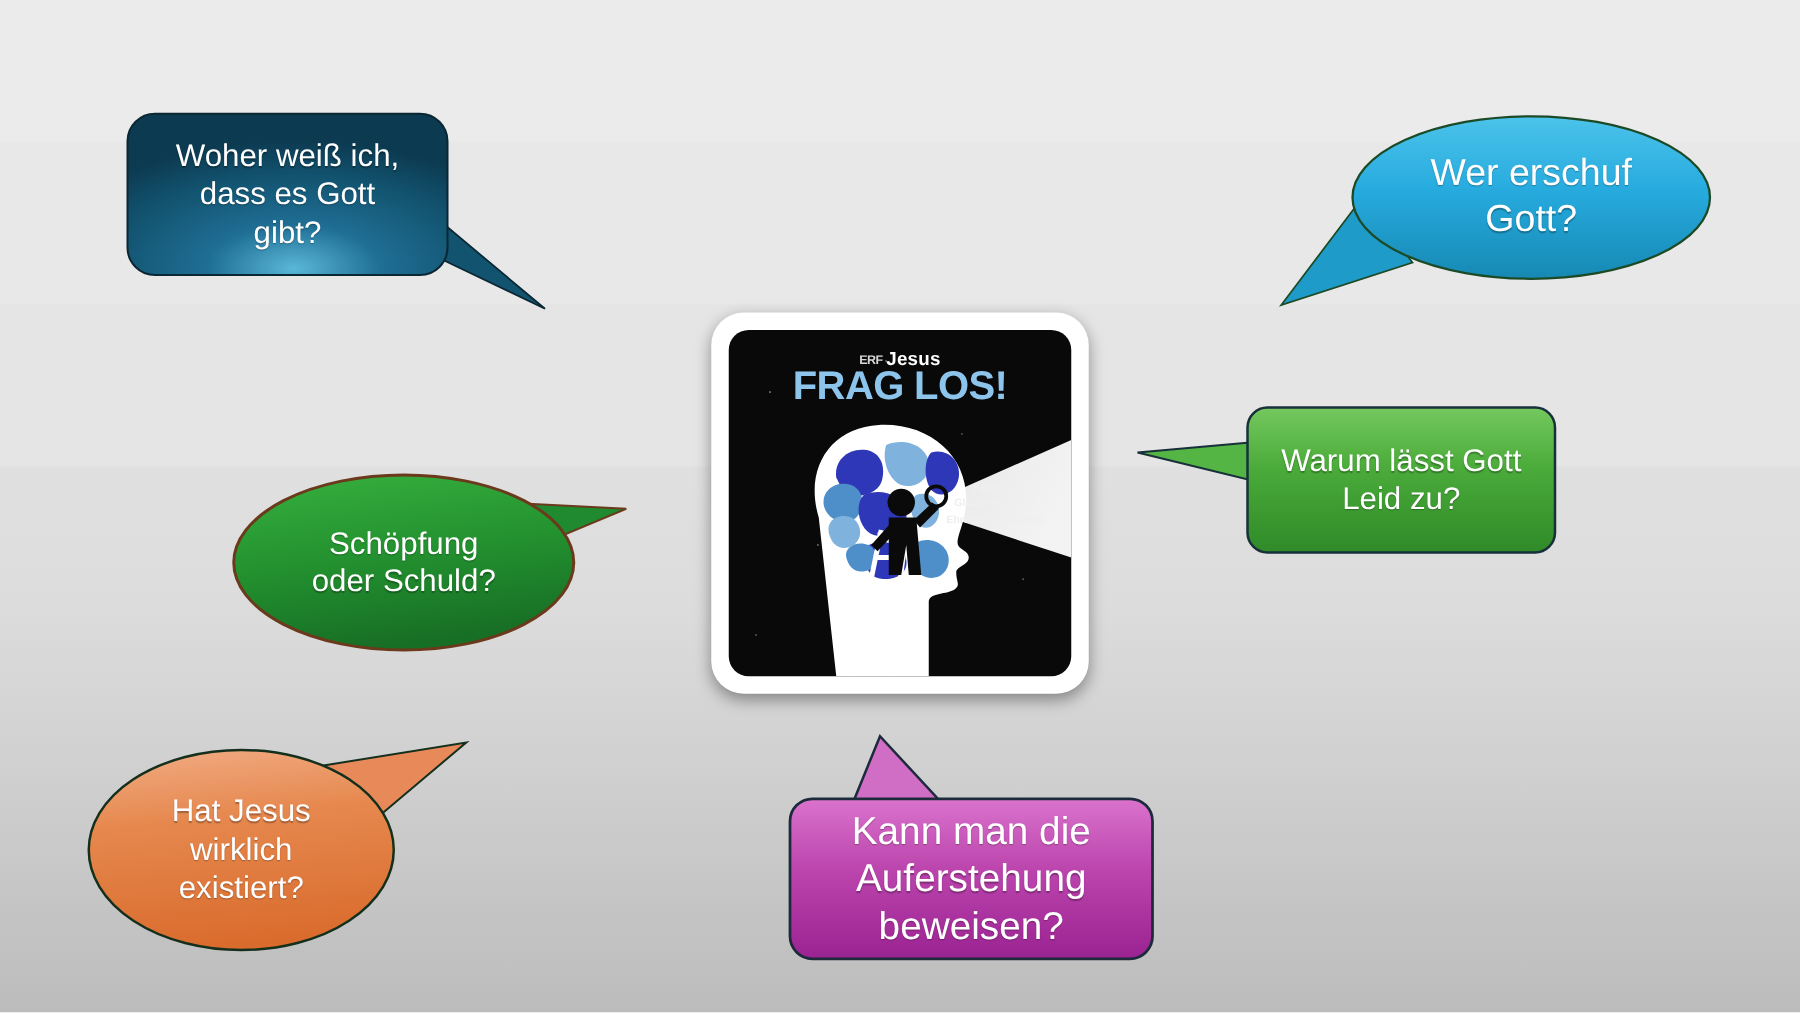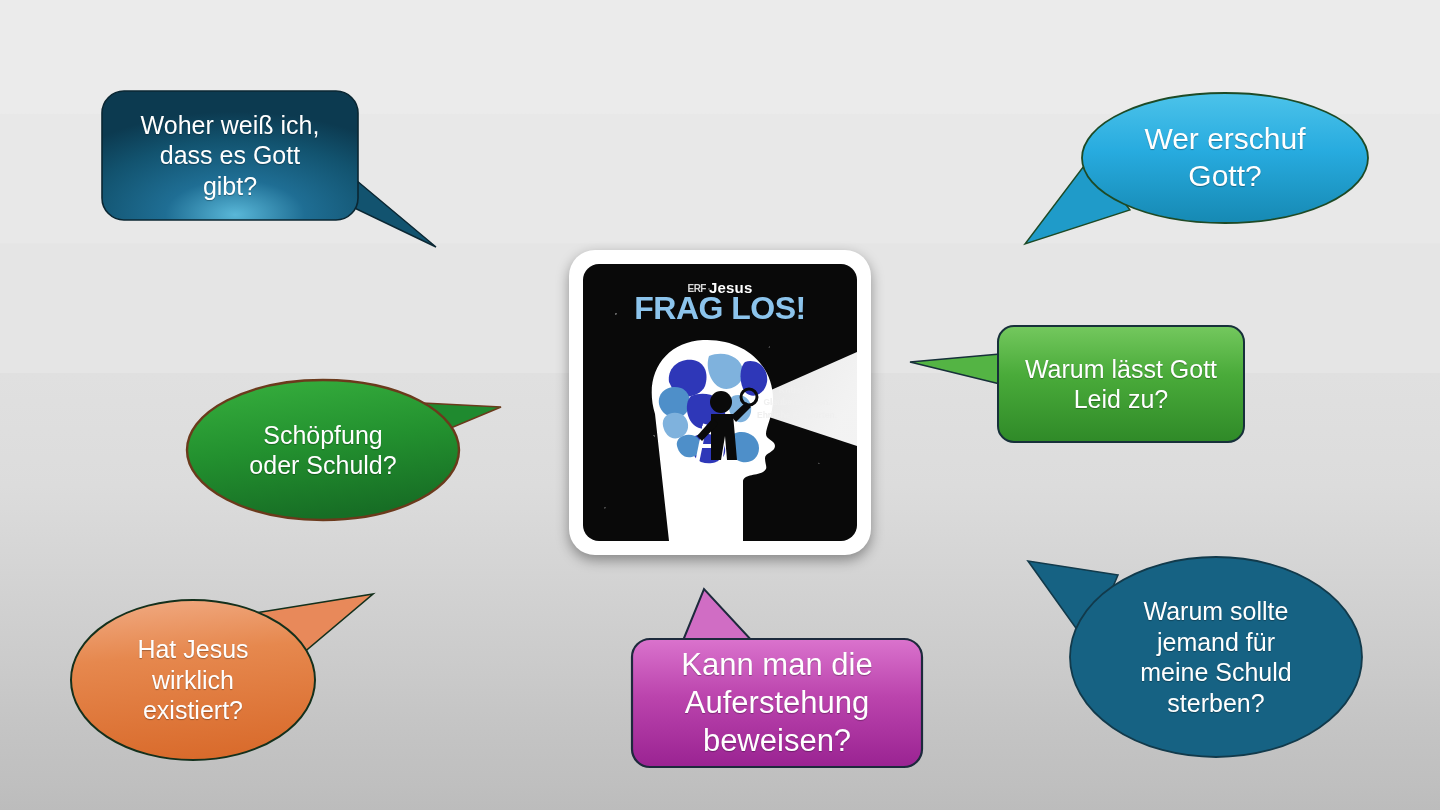--- a/index.html
+++ b/index.html
@@ -238,30 +238,20 @@
           </linearGradient>
         </defs>
         <path d="M 54,60 L 76,6 L 126,60 Z" fill="#d06dc4" stroke="#1d2a3c" stroke-width="2"></path>
         <rect x="4" y="56" width="290" height="128" rx="18" ry="18" fill="url(#g7)" stroke="#1d2a3c" stroke-width="2.2"></rect>
       </svg>
       <div class="bubble-text" style="left:4px; top:56px; width:290px; height:128px; font-size:31px;">Kann man die
 Auferstehung
 beweisen?</div>
     </div>
 
-    <div class="bubble" style="left:1018px; top:545px; width:360px; height:230px;">
-      <svg width="360" height="230" viewBox="0 0 360 230">
-        <path d="M 100,30 L 10,16 L 70,100 Z" fill="#166283" stroke="#123a4b" stroke-width="1.6"></path>
-        <ellipse cx="198" cy="112" rx="146" ry="100" fill="#166283" stroke="#123a4b" stroke-width="1.8"></ellipse>
-      </svg>
-      <div class="bubble-text" style="left:72px; top:30px; width:252px; height:164px; font-size:25px;">Warum sollte
-jemand für
-meine Schuld
-sterben?</div>
-    </div>
 
   </div>
 
   <div id="cover-wrap">
     <div id="cover">
       <div class="cover-stars"></div>
 
       <svg width="274" height="277" viewBox="0 0 274 277" style="position:absolute; left:0; top:0;">
         <defs>
           <linearGradient id="beam" x1="0" y1="0" x2="1" y2="0.4">

